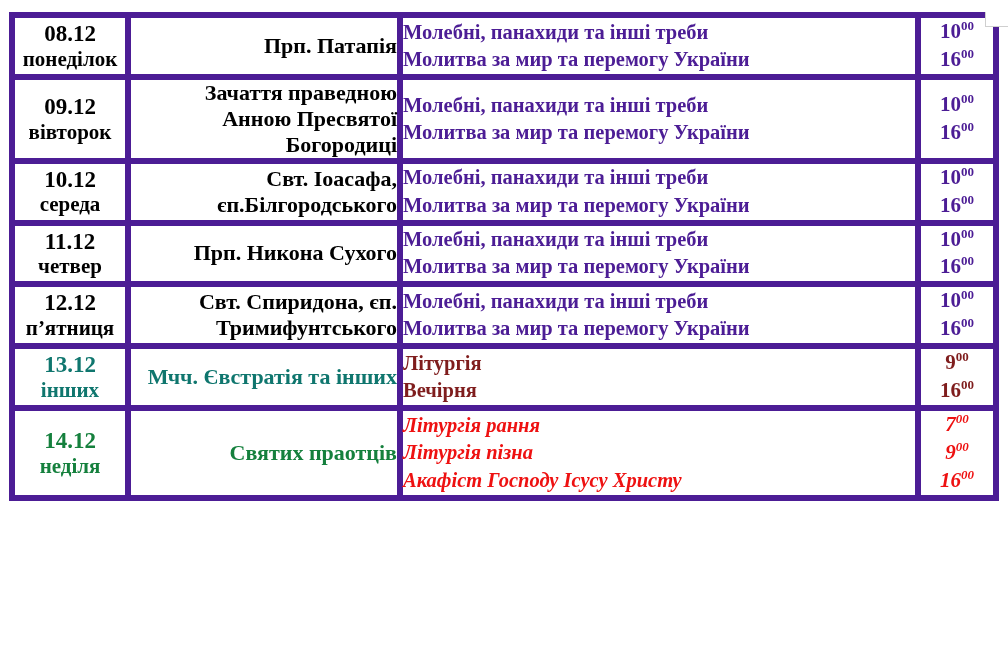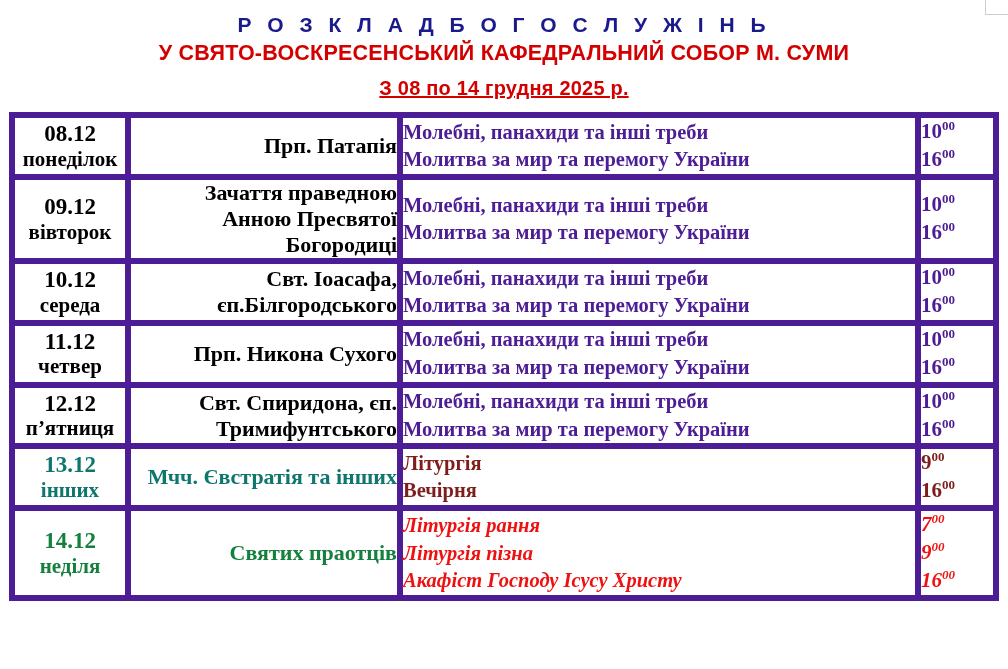--- a/index.html
+++ b/index.html
@@ -100,21 +100,21 @@
     padding: 4px 0 4px 8px;
   }
   .service-line {
     font-weight: bold;
     font-size: 20.5px;
     line-height: 1.33;
     white-space: nowrap;
   }
   .time-cell {
     padding: 4px 8px 4px 0;
-    text-align: left;
+    text-align: center;
   }
   .time-line {
     font-weight: bold;
     font-size: 21px;
     line-height: 1.33;
     white-space: nowrap;
   }
   .time-line sup {
     font-size: 13px;
     vertical-align: super;
@@ -132,25 +132,20 @@
   .h-tall .service-line,
   .h-tall .time-line { line-height: 1.33; }
 </style>
 </head>
 <body>
 
 <div class="page">
 
   <div class="corner-mark"></div>
 
-  <div class="header">
-    <div class="title-line1">Р О З К Л А Д   Б О Г О С Л У Ж І Н Ь</div>
-    <div class="title-line2">У СВЯТО-ВОСКРЕСЕНСЬКИЙ КАФЕДРАЛЬНИЙ СОБОР М. СУМИ</div>
-    <div class="title-line3">З 08 по 14 грудня 2025 р.</div>
-  </div>
 
   <table class="schedule">
     <colgroup>
       <col class="col-date">
       <col class="col-feast">
       <col class="col-service">
       <col class="col-time">
     </colgroup>
     <tbody>
 

